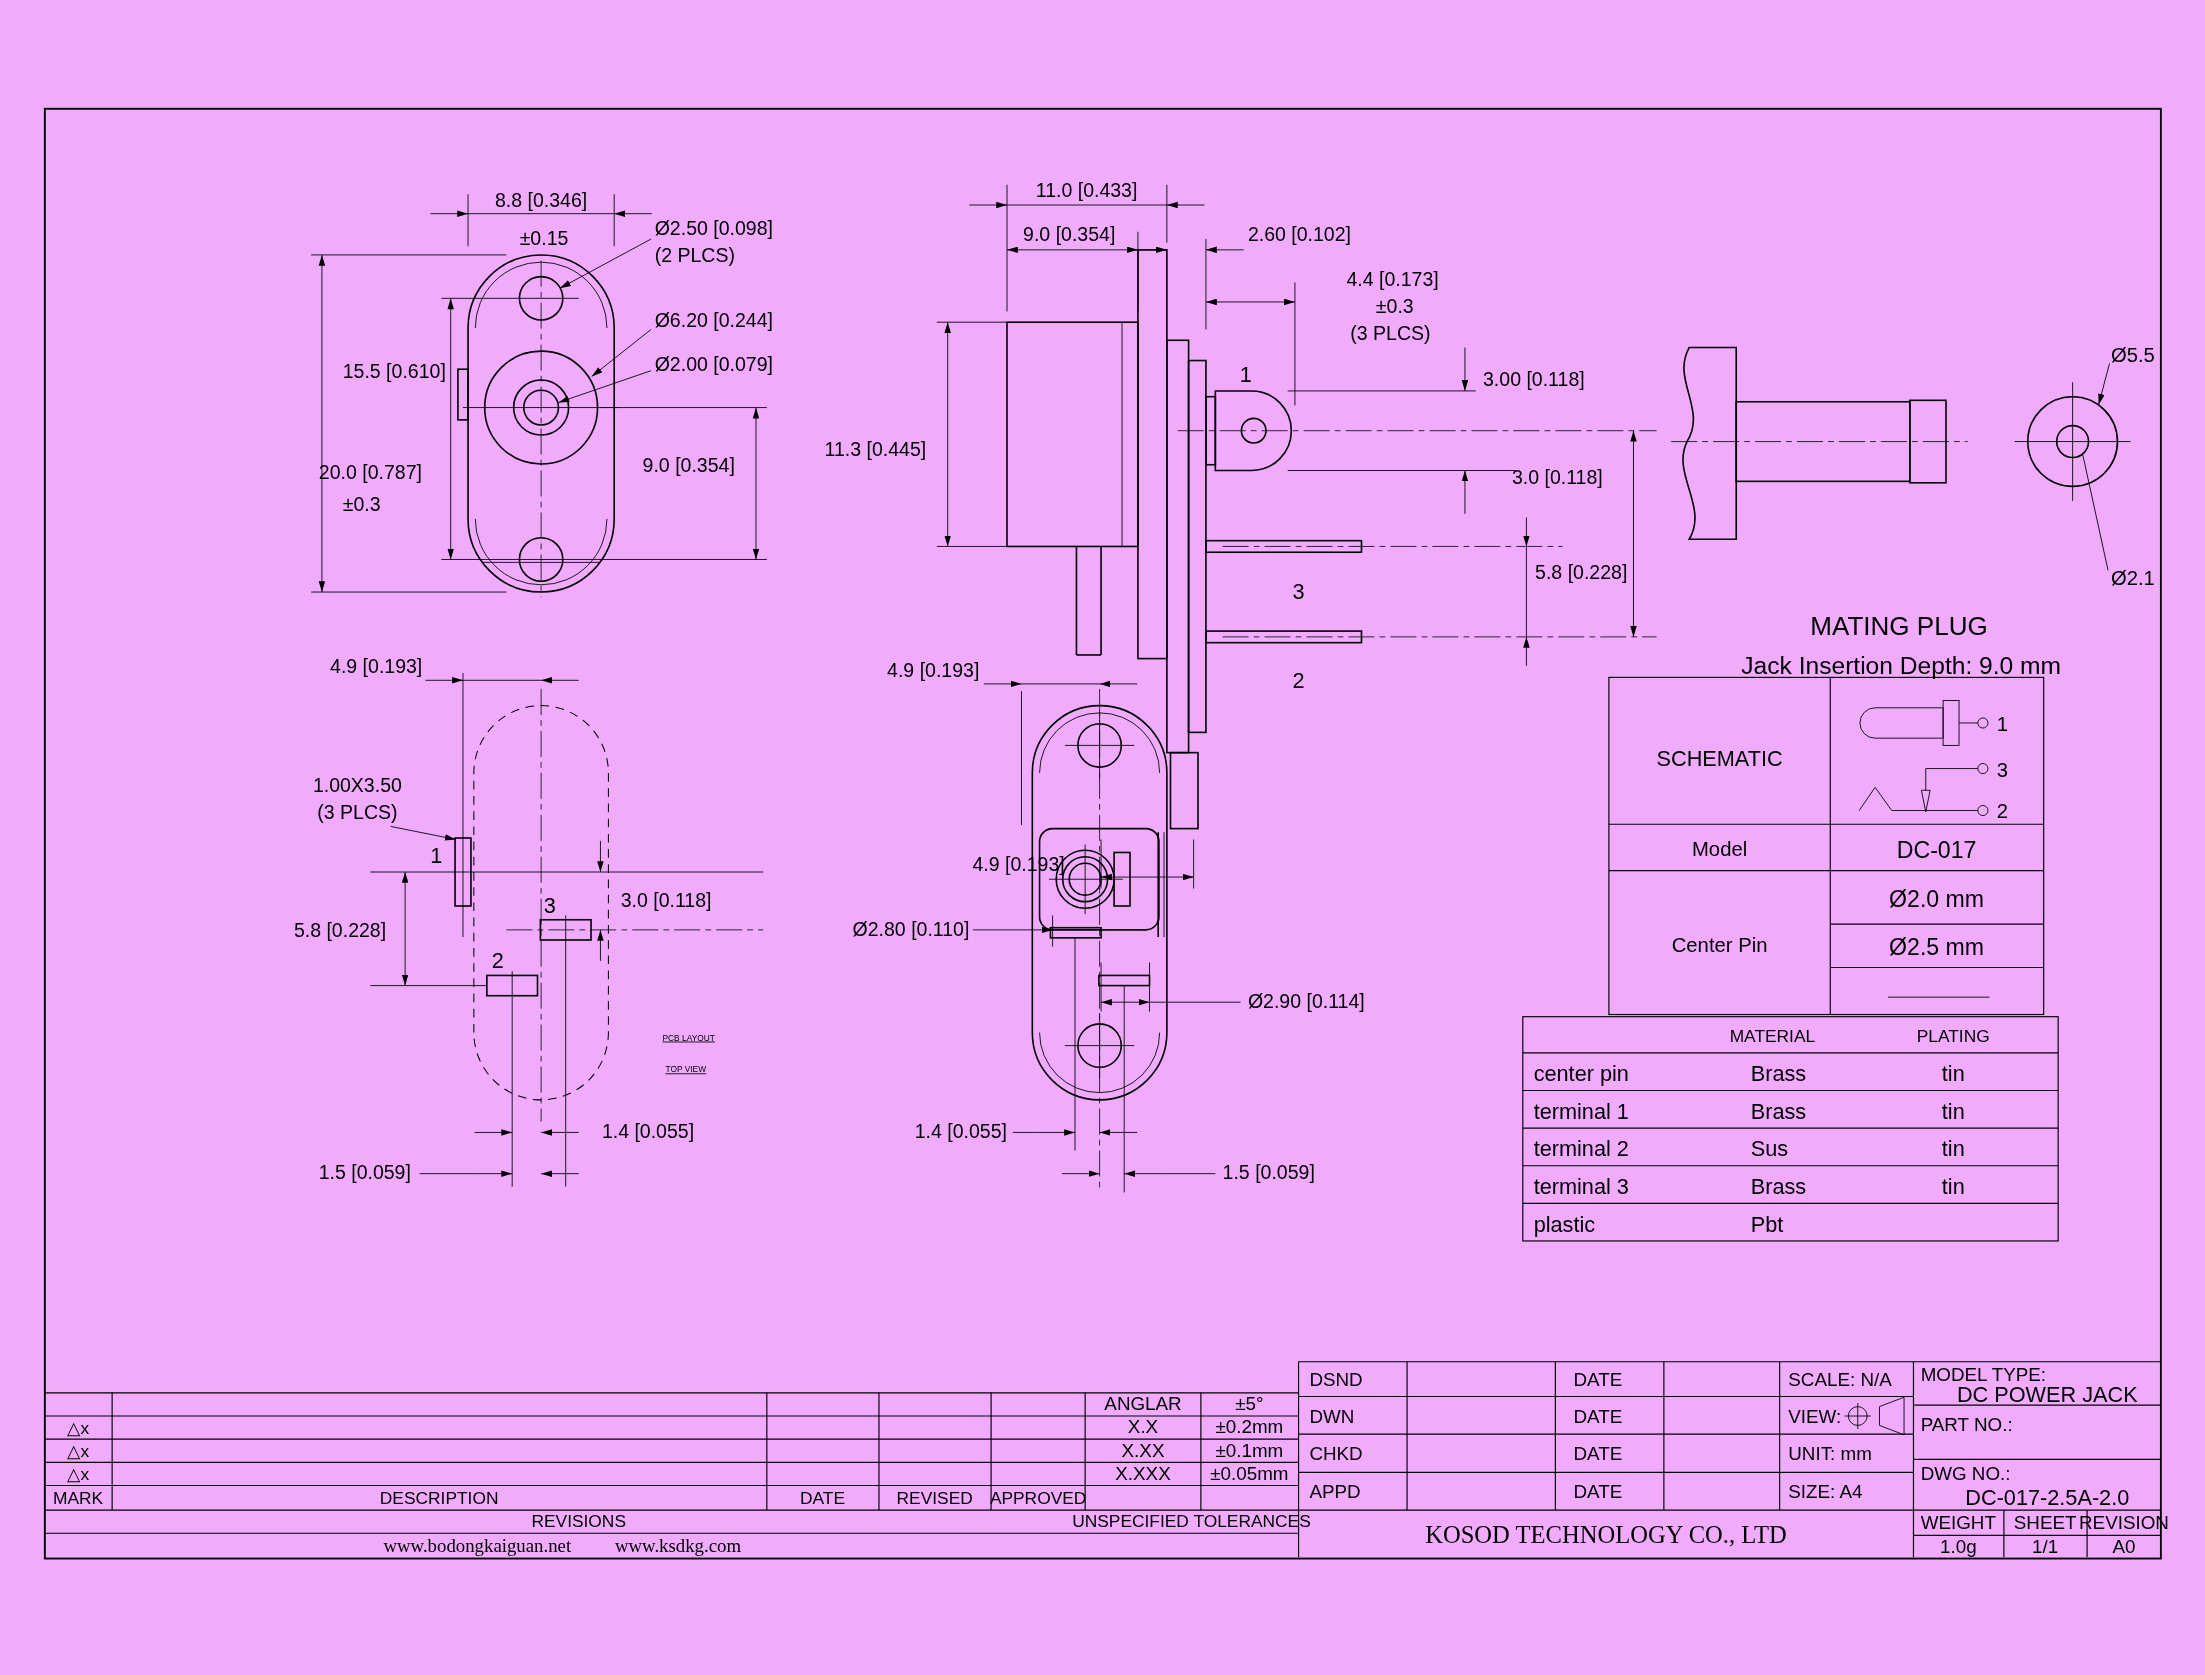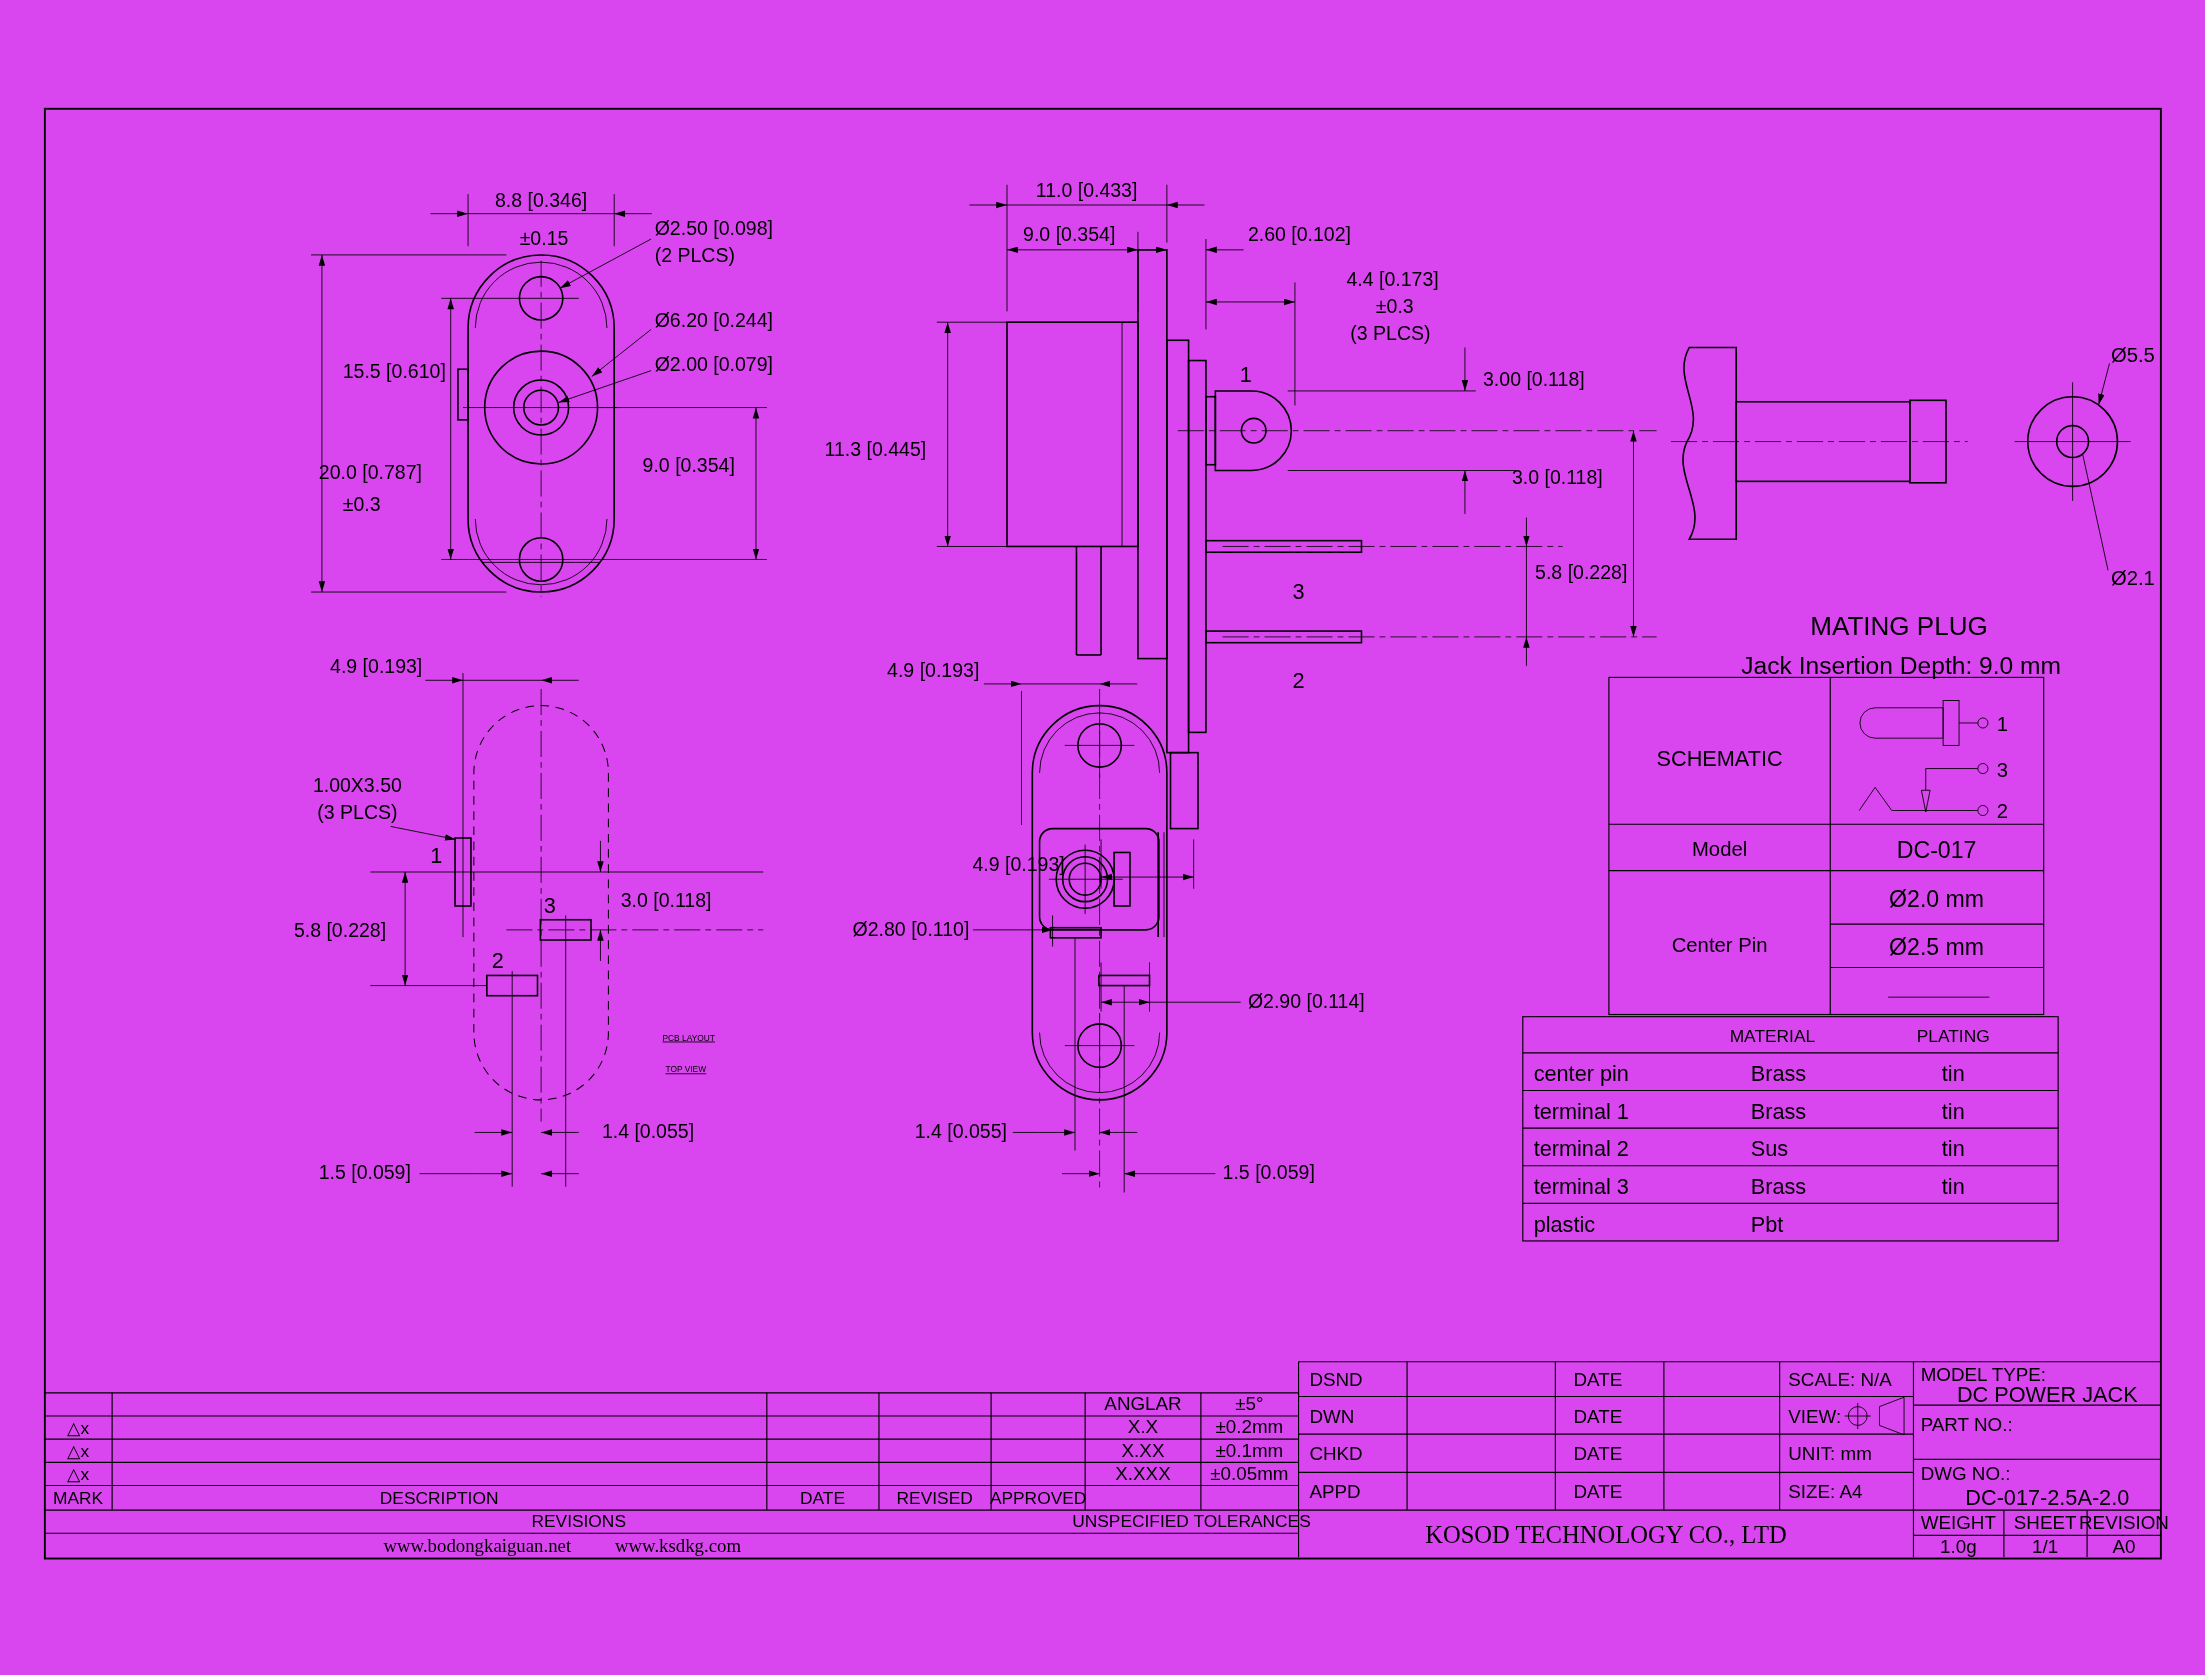--- a/index.html
+++ b/index.html
@@ -1,16 +1,16 @@
 <!DOCTYPE html>
 <html style="font-size:11.6px"><head>
 <meta charset="utf-8">
 <style>
   html,body{margin:0;padding:0;background:#fff;}
-  #sheet{position:relative;width:2205px;height:1676px;background:#d946ef;}
+  #sheet{position:relative;width:2205px;height:1676px;background:#f0abfc;}
   svg{position:absolute;left:0;top:0;}
   text{font-family:"Liberation Sans",sans-serif;fill:#000;}
   .d{font-size:27px;} .d2{font-size:28px;} .p{font-size:30px;}
   .t24{font-size:24px;} .t26{font-size:26px;} .t28{font-size:28px;}
   .t30{font-size:30px;} .t32{font-size:32px;} .t34{font-size:34px;} .t36{font-size:36px;}
   .ser{font-family:"Liberation Serif",serif;}
   .s2{stroke:#000;stroke-width:2.2;fill:none;}
   .s1{stroke:#000;stroke-width:1.2;fill:none;}
   .tb{stroke:#000;stroke-width:1.6;fill:none;}
   .tb2{stroke:#000;stroke-width:2.6;fill:none;}

